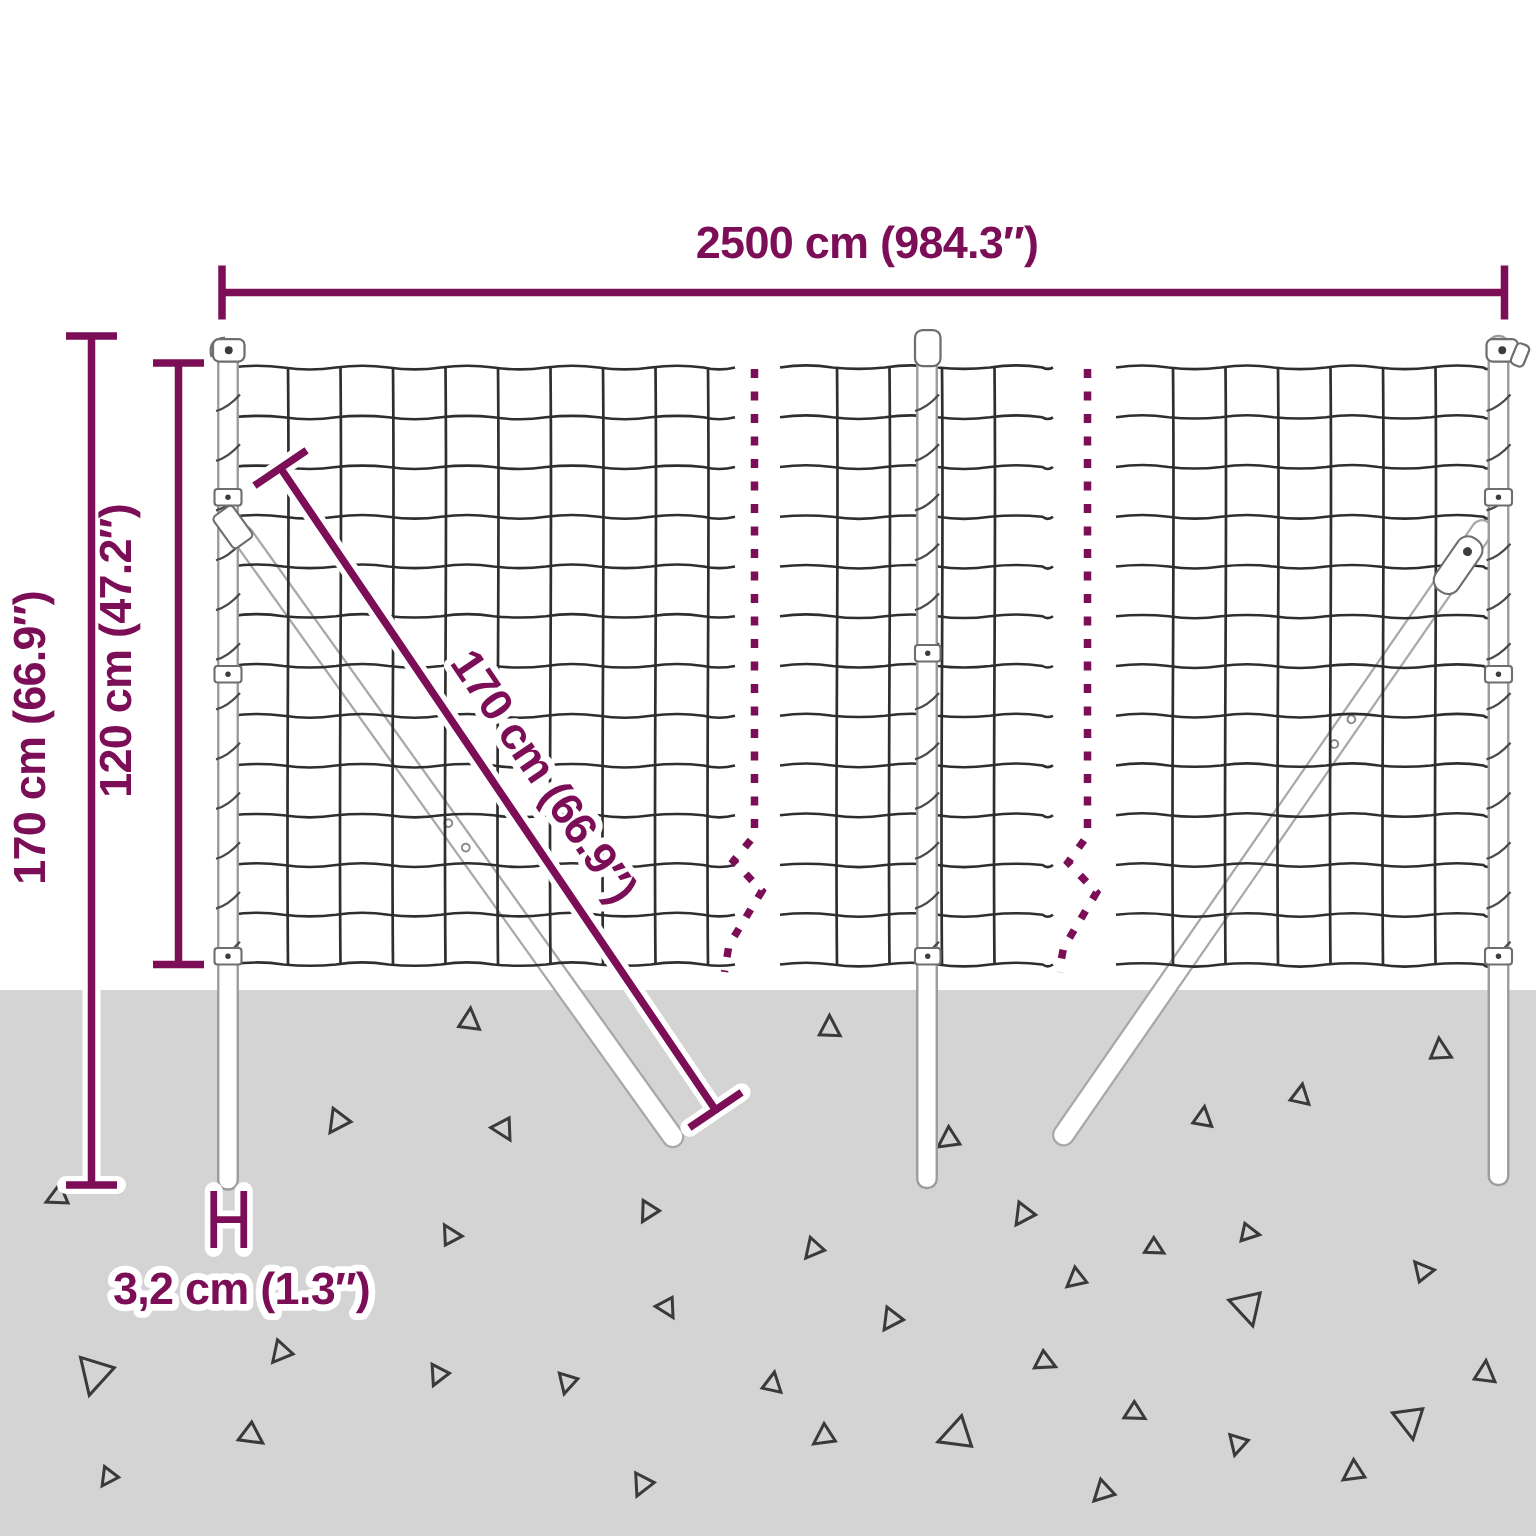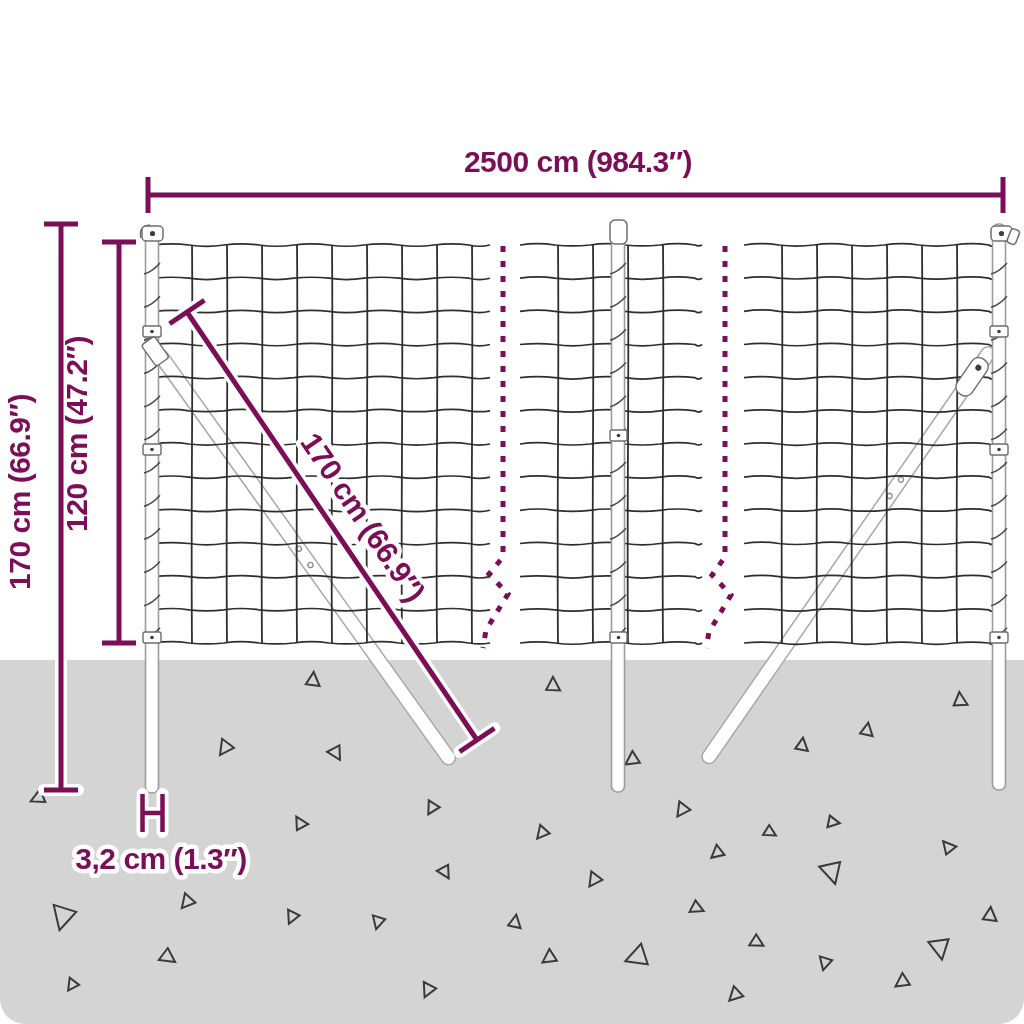--- a/index.html
+++ b/index.html
@@ -1,17 +1,17 @@
 <!DOCTYPE html>
 <html><head>
 <meta charset="utf-8">
 <style>
   html,body{margin:0;padding:0;background:#fff;}
   #stage{position:relative;width:1024px;height:1024px;background:var(--bg,#fff);overflow:hidden;
-         font-family:"Liberation Sans",sans-serif;border-radius:25px;}
+         font-family:"Liberation Sans",sans-serif;}
   svg{position:absolute;left:0;top:0;}
   .dim-line{stroke:var(--dim);stroke-width:5;fill:none;}
   .dim-line-thin{stroke:var(--dim);stroke-width:4.5;fill:none;}
   .halo{stroke:#fff;stroke-width:12;fill:none;stroke-linecap:round;}
   .break-line{stroke:var(--dim);stroke-width:5;stroke-dasharray:6 9;fill:none;}
   .dim-text{font-family:"Liberation Sans",sans-serif;font-weight:bold;font-size:30px;
             letter-spacing:-0.5px;fill:var(--dim);}
   .halo-text{stroke:#fff;stroke-width:9px;paint-order:stroke;stroke-linejoin:round;}
   .post{fill:var(--postfill);stroke:var(--postline);stroke-width:1.6;}
   .brace{fill:var(--postfill);stroke:#a8a8a8;stroke-width:1.5;}

